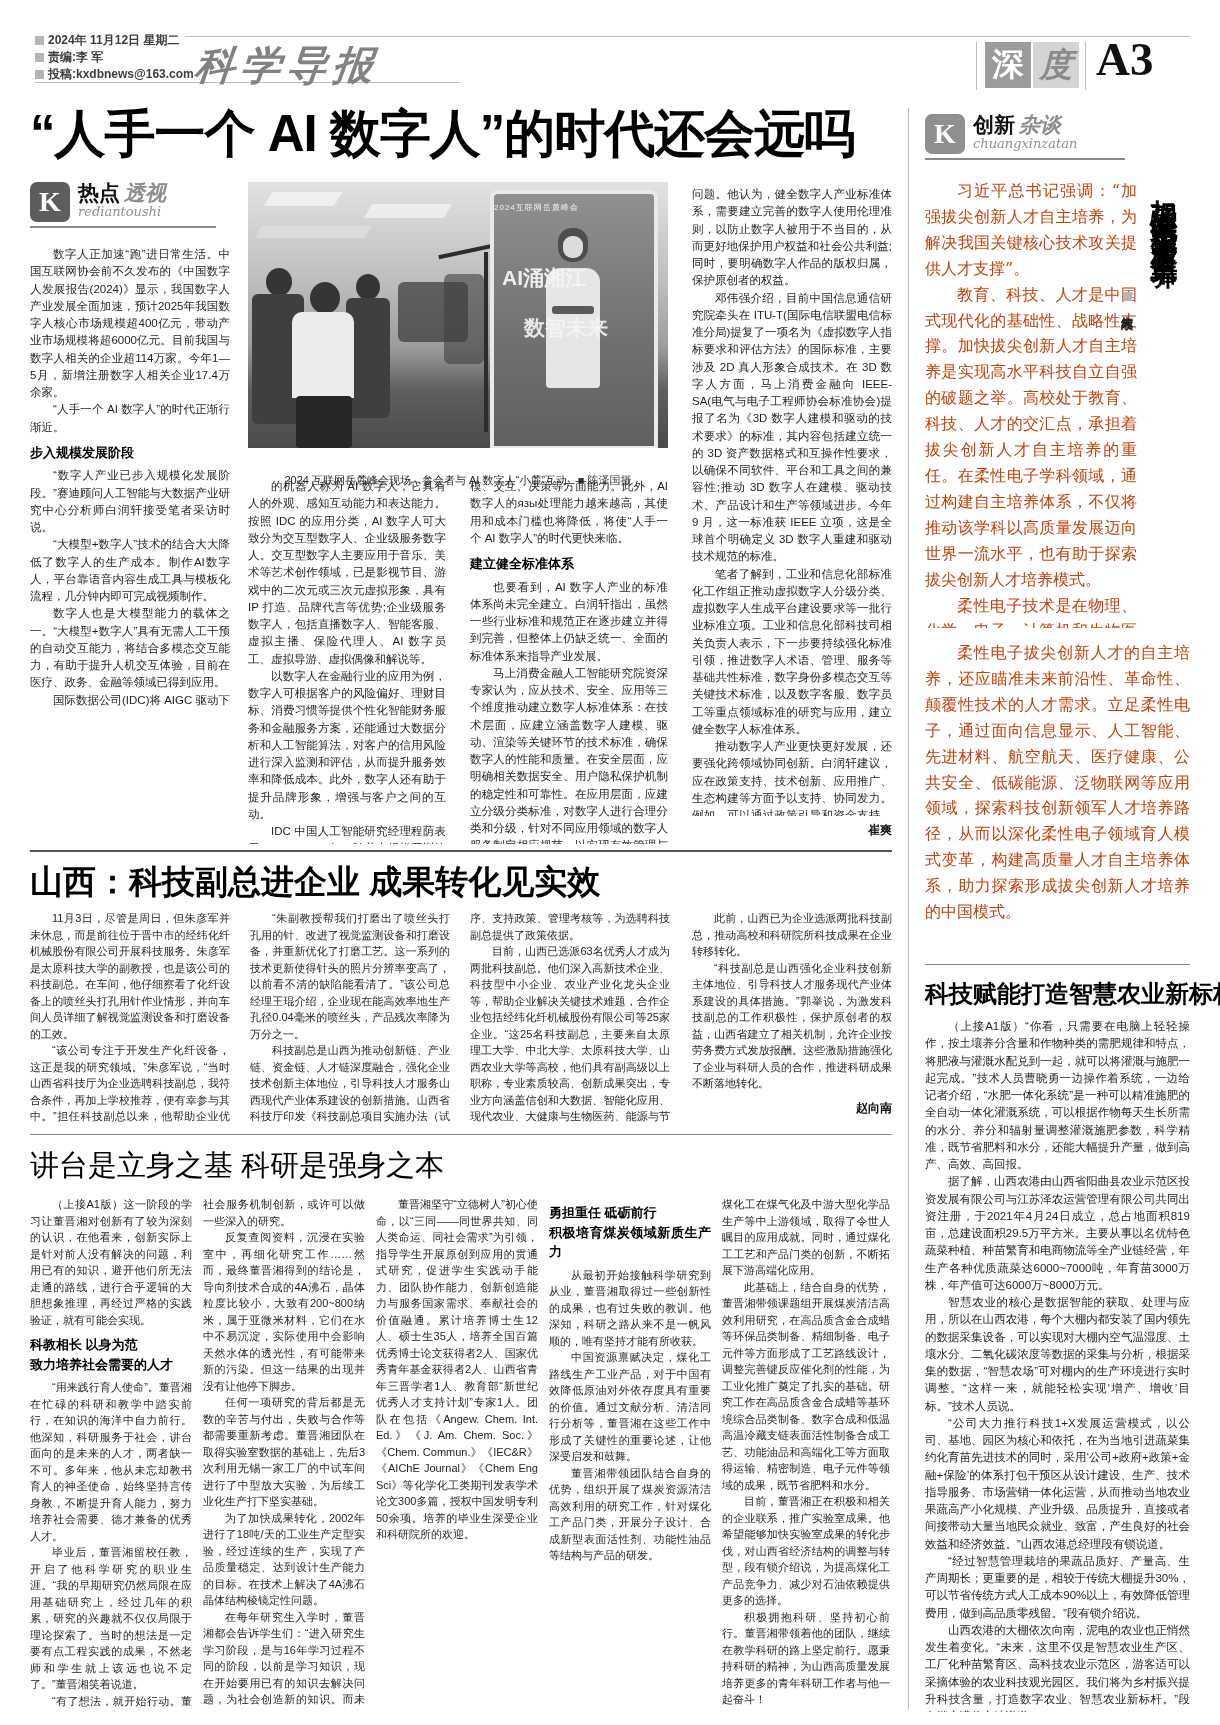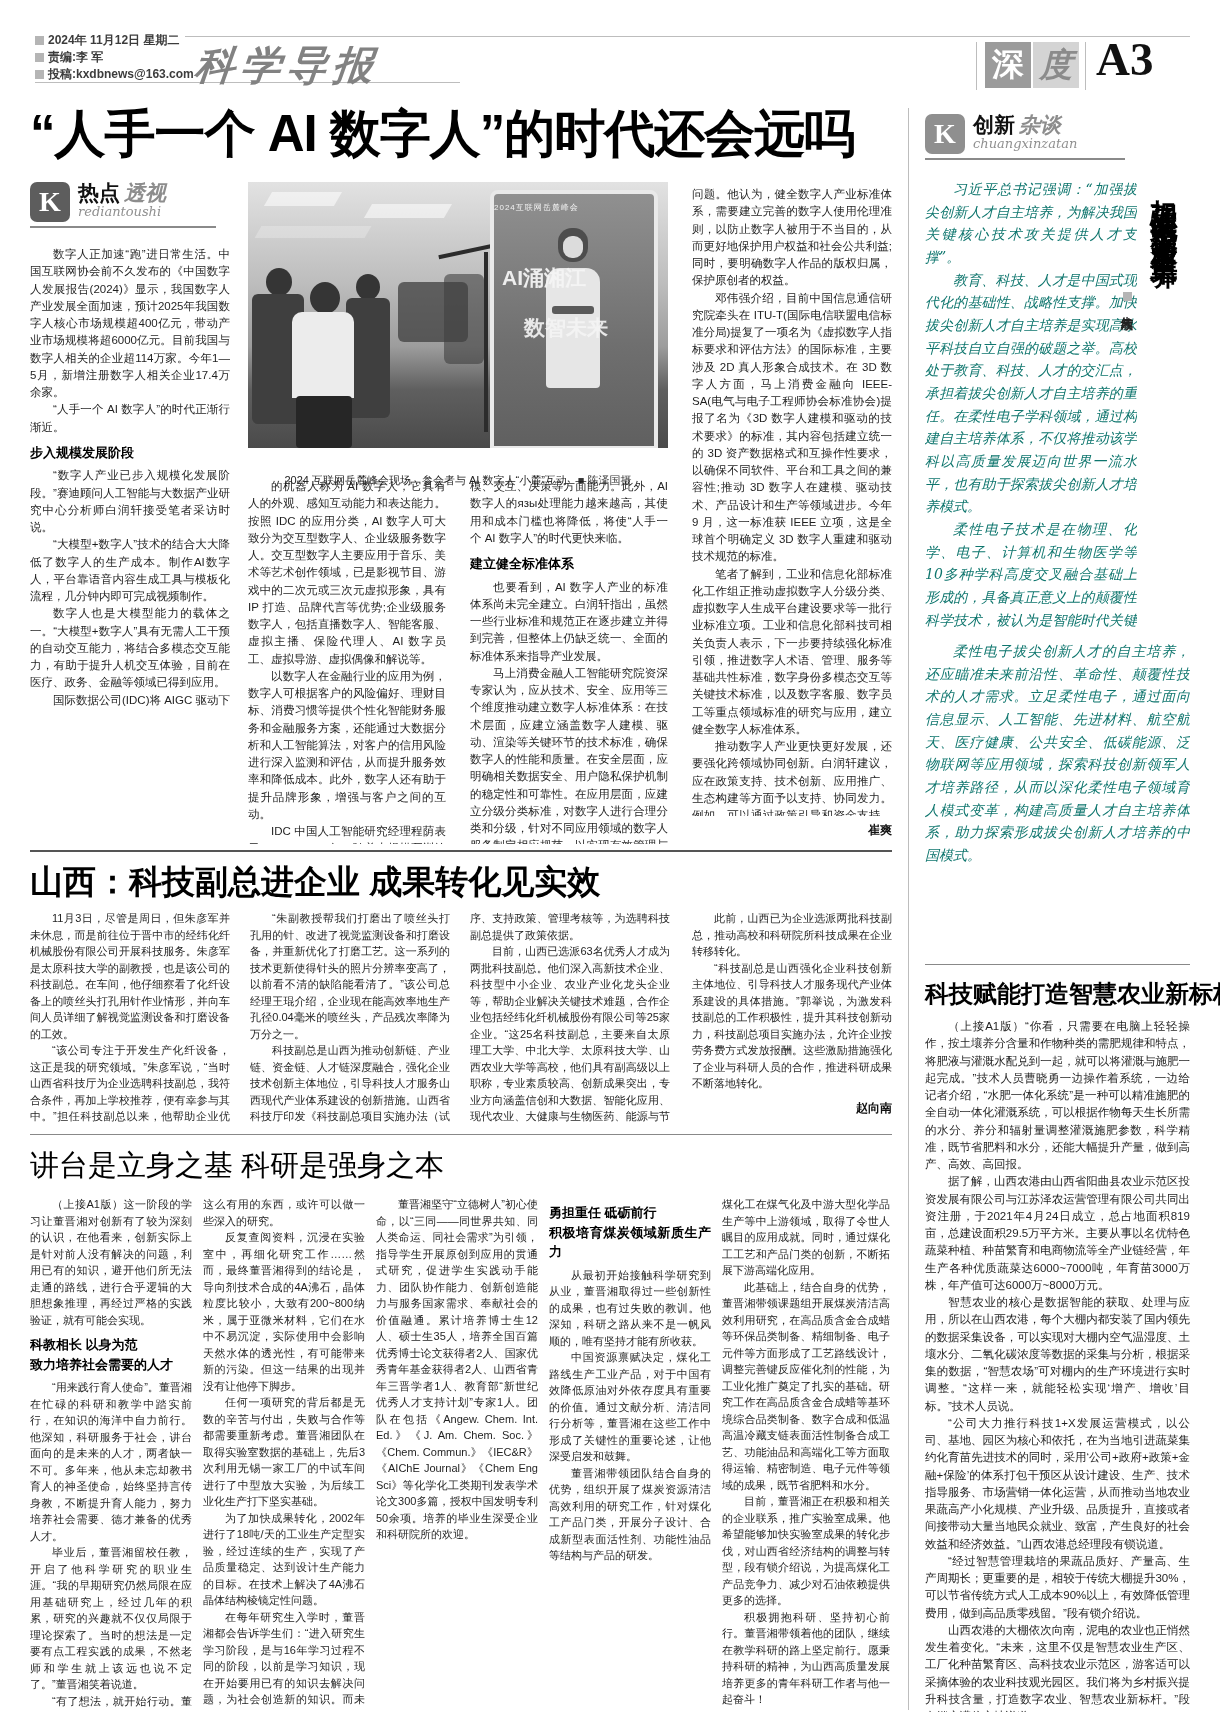--- a/index.html
+++ b/index.html
@@ -49,21 +49,21 @@
   .avatarface{position:absolute;top:42px;left:69px;width:20px;height:22px;background:#dcdcdc;border-radius:9px;}
   .avatarbody{position:absolute;top:74px;left:52px;width:54px;height:120px;background:#e6e6e6;border-radius:14px 14px 4px 4px;}
   .avatarbelt{position:absolute;top:112px;left:58px;width:42px;height:8px;background:#5a5a5a;border-radius:3px;}
   .sil{position:absolute;}
   .head-d{background:#353535;border-radius:50%;}
   .shirt{background:#ececec;border-radius:10px 10px 0 0;}
   .skirt{background:#262626;border-radius:4px;}
   .dark{background:#3f3f3f;border-radius:6px;}
   .tripod{position:absolute;background:#2c2c2c;}
   
-  .kai{font-family:"DejaVu Serif",serif;font-style:italic;font-size:14px;line-height:1.62;text-align:justify;color:#0f766e;overflow:hidden;}
+  .kai{font-family:"DejaVu Serif",serif;font-size:16px;line-height:1.62;text-align:justify;color:#c2410c;overflow:hidden;}
   .kai p{margin:0;text-indent:2em;}
   .vtitle{writing-mode:vertical-rl;font-size:27px;font-weight:900;color:#000;letter-spacing:4px;text-align:left;}
   .vbyline{writing-mode:vertical-rl;font-size:12px;font-weight:bold;color:#222;letter-spacing:2px;}
   .vbyline .sq{display:inline-block;width:9px;height:9px;background:#b5b5b5;margin-bottom:5px;}
 </style>
 </head>
 <body>
 
 <div class="page">
 
@@ -163,37 +163,37 @@
   <div class="abs col" style="left:250px;top:910px;width:200px;height:212px;font-size:11px;">
     <p>“朱副教授帮我们打磨出了喷丝头打孔用的针、改进了视觉监测设备和打磨设备，并重新优化了打磨工艺。这一系列的技术更新使得针头的照片分辨率变高了，以前看不清的缺陷能看清了。”该公司总经理王琨介绍，企业现在能高效率地生产孔径0.04毫米的喷丝头，产品残次率降为万分之一。</p>
     <p>科技副总是山西为推动创新链、产业链、资金链、人才链深度融合，强化企业技术创新主体地位，引导科技人才服务山西现代产业体系建设的创新措施。山西省科技厅印发《科技副总项目实施办法（试行）》，规定了申报企业职责、高校和科研院所职责、科技副总职责和遴选条件、选聘程</p>
   </div>
   <div class="abs col" style="left:470px;top:910px;width:200px;height:212px;font-size:11px;">
     <p style="text-indent:0;">序、支持政策、管理考核等，为选聘科技副总提供了政策依据。</p>
     <p>目前，山西已选派63名优秀人才成为两批科技副总。他们深入高新技术企业、科技型中小企业、农业产业化龙头企业等，帮助企业解决关键技术难题，合作企业包括经纬化纤机械股份有限公司等25家企业。“这25名科技副总，主要来自太原理工大学、中北大学、太原科技大学、山西农业大学等高校，他们具有副高级以上职称，专业素质较高、创新成果突出，专业方向涵盖信创和大数据、智能化应用、现代农业、大健康与生物医药、能源与节能环保5个领域。”山西省科技厅科技人才与团队处处长郭举告诉笔者。</p>
   </div>
   <div class="abs col" style="left:692px;top:910px;width:200px;height:186px;font-size:11px;">
     <p>此前，山西已为企业选派两批科技副总，推动高校和科研院所科技成果在企业转移转化。</p>
-    <p>“科技副总是山西强化企业科技创新主体地位、引导科技人才服务现代产业体系建设的具体措施。”郭举说，为激发科技副总的工作积极性，提升其科技创新动力，科技副总项目实施办法，允许企业按劳务费方式发放报酬。这些激励措施强化了企业与科研人员的合作，推进科研成果不断落地转化。</p>
+    <p>“科技副总是山西强化企业科技创新主体地位、引导科技人才服务现代产业体系建设的具体措施。”郭举说，为激发科技副总的工作积极性，保护原创者的权益，山西省建立了相关机制，允许企业按劳务费方式发放报酬。这些激励措施强化了企业与科研人员的合作，推进科研成果不断落地转化。</p>
   </div>
   <div class="abs byline" style="left:692px;top:1100px;width:200px;">赵向南</div>
 
   <div class="line" style="left:30px;top:1134px;width:862px;height:1px;background:#888;"></div>
 
   <div class="abs h3head" style="left:30px;top:1146px;">讲台是立身之基  科研是强身之本</div>
   <div class="abs col" style="left:30px;top:1196px;width:162px;height:514px;font-size:11px;">
     <p>（上接A1版）这一阶段的学习让董晋湘对创新有了较为深刻的认识，在他看来，创新实际上是针对前人没有解决的问题，利用已有的知识，避开他们所无法走通的路线，进行合乎逻辑的大胆想象推理，再经过严格的实践验证，就有可能会实现。</p>
     <div class="sub" style="margin-bottom:0;">科教相长  以身为范</div>
     <div class="sub" style="margin-top:0;">致力培养社会需要的人才</div>
     <p>“用来践行育人使命”。董晋湘在忙碌的科研和教学中踏实前行，在知识的海洋中自力前行。他深知，科研服务于社会，讲台面向的是未来的人才，两者缺一不可。多年来，他从未忘却教书育人的神圣使命，始终坚持言传身教，不断提升育人能力，努力培养社会需要、德才兼备的优秀人才。</p>
     <p>毕业后，董晋湘留校任教，开启了他科学研究的职业生涯。“我的早期研究仍然局限在应用基础研究上，经过几年的积累，研究的兴趣就不仅仅局限于理论探索了。当时的想法是一定要有点工程实践的成果，不然老师和学生就上该远也说不定了。”董晋湘笑着说道。</p>
     <p>“有了想法，就开始行动。董晋湘开了了沸石分子筛研究，他当时全球沸石分子筛的市场年需求10亿美元中，吸附剂占10%，催化剂占40%，技术含量最低的无磷洗涤剂助剂占50%，产量超过200万吨/年。无磷洗涤剂助剂的4A沸石，在研究沸石分子筛的同行当中，对比那不属一筹。他们认为，这种沸石的合成太成熟、太简单了，研究它既不好发论文，又难以有所突破，但他有自己的想法，这是</p>
   </div>
   <div class="abs col" style="left:203px;top:1196px;width:162px;height:514px;font-size:11px;">
-    <p style="text-indent:0;">这么有用的东西，或许可以做一些深入的研究。</p>
+    <p style="text-indent:0;">社会服务机制创新，或许可以做一些深入的研究。</p>
     <p>反复查阅资料，沉浸在实验室中，再细化研究工作……然而，最终董晋湘得到的结论是，导向剂技术合成的4A沸石，晶体粒度比较小，大致有200~800纳米，属于亚微米材料，它们在水中不易沉淀，实际使用中会影响天然水体的透光性，有可能带来新的污染。但这一结果的出现并没有让他停下脚步。</p>
     <p>任何一项研究的背后都是无数的辛苦与付出，失败与合作等都需要重新考虑。董晋湘团队在取得实验室数据的基础上，先后3次利用无锡一家工厂的中试车间进行了中型放大实验，为后续工业化生产打下坚实基础。</p>
     <p>为了加快成果转化，2002年进行了18吨/天的工业生产定型实验，经过连续的生产，实现了产品质量稳定、达到设计生产能力的目标。在技术上解决了4A沸石晶体结构棱镜定性问题。</p>
     <p>在每年研究生入学时，董晋湘都会告诉学生们：“进入研究生学习阶段，是与16年学习过程不同的阶段，以前是学习知识，现在开始要用已有的知识去解决问题，为社会创造新的知识。而未来，能够创造新的知识，可以独立工作，最终为社会发展作出贡献才是这十余年学习的根本目的。”</p>
   </div>
   <div class="abs col" style="left:376px;top:1196px;width:162px;height:514px;font-size:11px;">
     <p>董晋湘坚守“立德树人”初心使命，以“三同——同世界共知、同人类命运、同社会需求”为引领，指导学生开展原创到应用的贯通式研究，促进学生实践动手能力、团队协作能力、创新创造能力与服务国家需求、奉献社会的价值融通。累计培养博士生12人、硕士生35人，培养全国百篇优秀博士论文获得者2人、国家优秀青年基金获得者2人、山西省青年三晋学者1人、教育部“新世纪优秀人才支持计划”专家1人。团队在包括《Angew. Chem. Int. Ed.》《J. Am. Chem. Soc.》《Chem. Commun.》《IEC&amp;R》《AIChE Journal》《Chem Eng Sci》等化学化工类期刊发表学术论文300多篇，授权中国发明专利50余项。培养的毕业生深受企业和科研院所的欢迎。</p>
   </div>
   <div class="abs col" style="left:549px;top:1196px;width:162px;height:514px;font-size:11px;">
     <div class="sub" style="margin-bottom:0;">勇担重任  砥砺前行</div>

